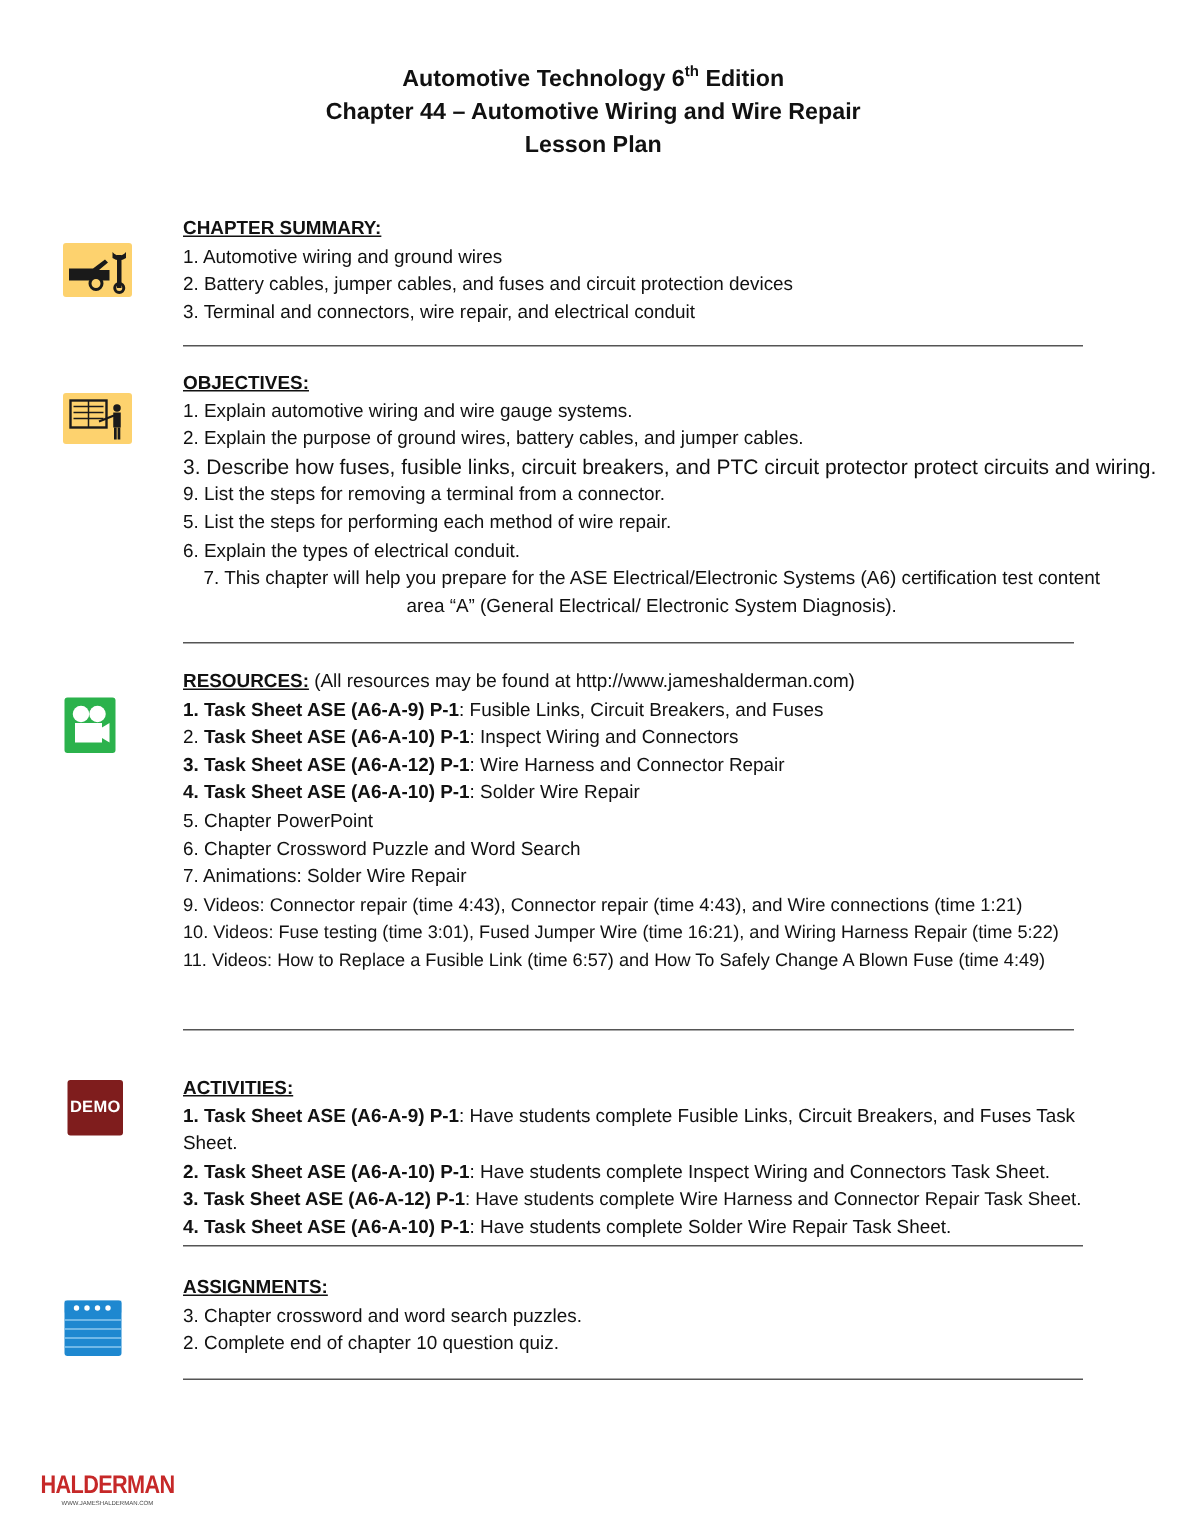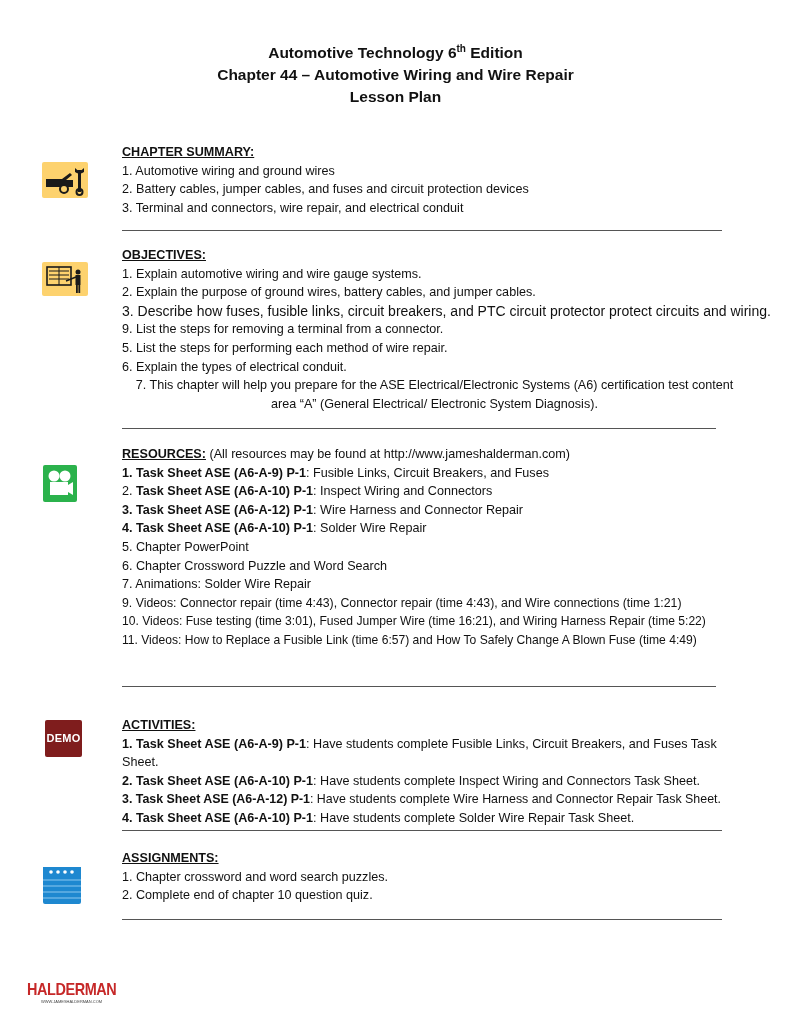--- a/index.html
+++ b/index.html
@@ -120,21 +120,21 @@
     <circle cx="22" cy="5" r="1.8" fill="#fff"></circle>
     <circle cx="29" cy="5" r="1.8" fill="#fff"></circle>
     <line x1="0" y1="13" x2="38" y2="13" stroke="#8cc8ef" stroke-width="1"></line>
     <line x1="0" y1="19" x2="38" y2="19" stroke="#8cc8ef" stroke-width="1"></line>
     <line x1="0" y1="25" x2="38" y2="25" stroke="#8cc8ef" stroke-width="1"></line>
     <line x1="0" y1="31" x2="38" y2="31" stroke="#8cc8ef" stroke-width="1"></line>
   </svg>
 </div>
 <div class="section" style="top:849px;">
   <div class="heading">ASSIGNMENTS:</div>
-  <div class="line">1. Chapter crossword and word search puzzles.</div>
+  <div class="line">3. Chapter crossword and word search puzzles.</div>
   <div class="line">2. Complete end of chapter 10 question quiz.</div>
 </div>
 <div class="rule" style="top:919px; width:600px;"></div>
 
 <div class="logo">
   <div class="brand">HALDERMAN</div>
   <div class="url">WWW.JAMESHALDERMAN.COM</div>
 </div>
 
 </body></html>

